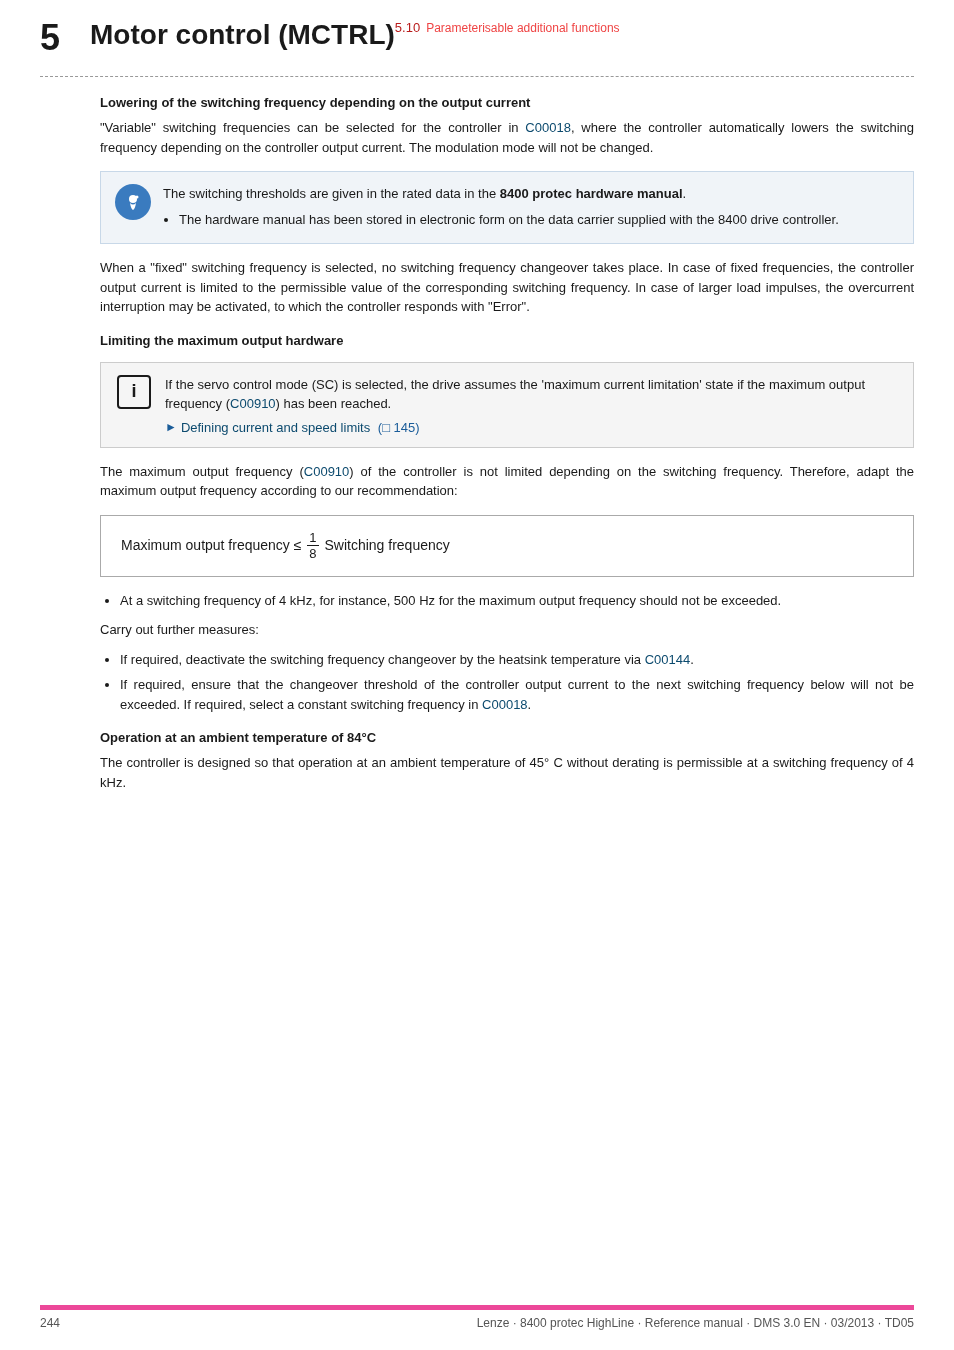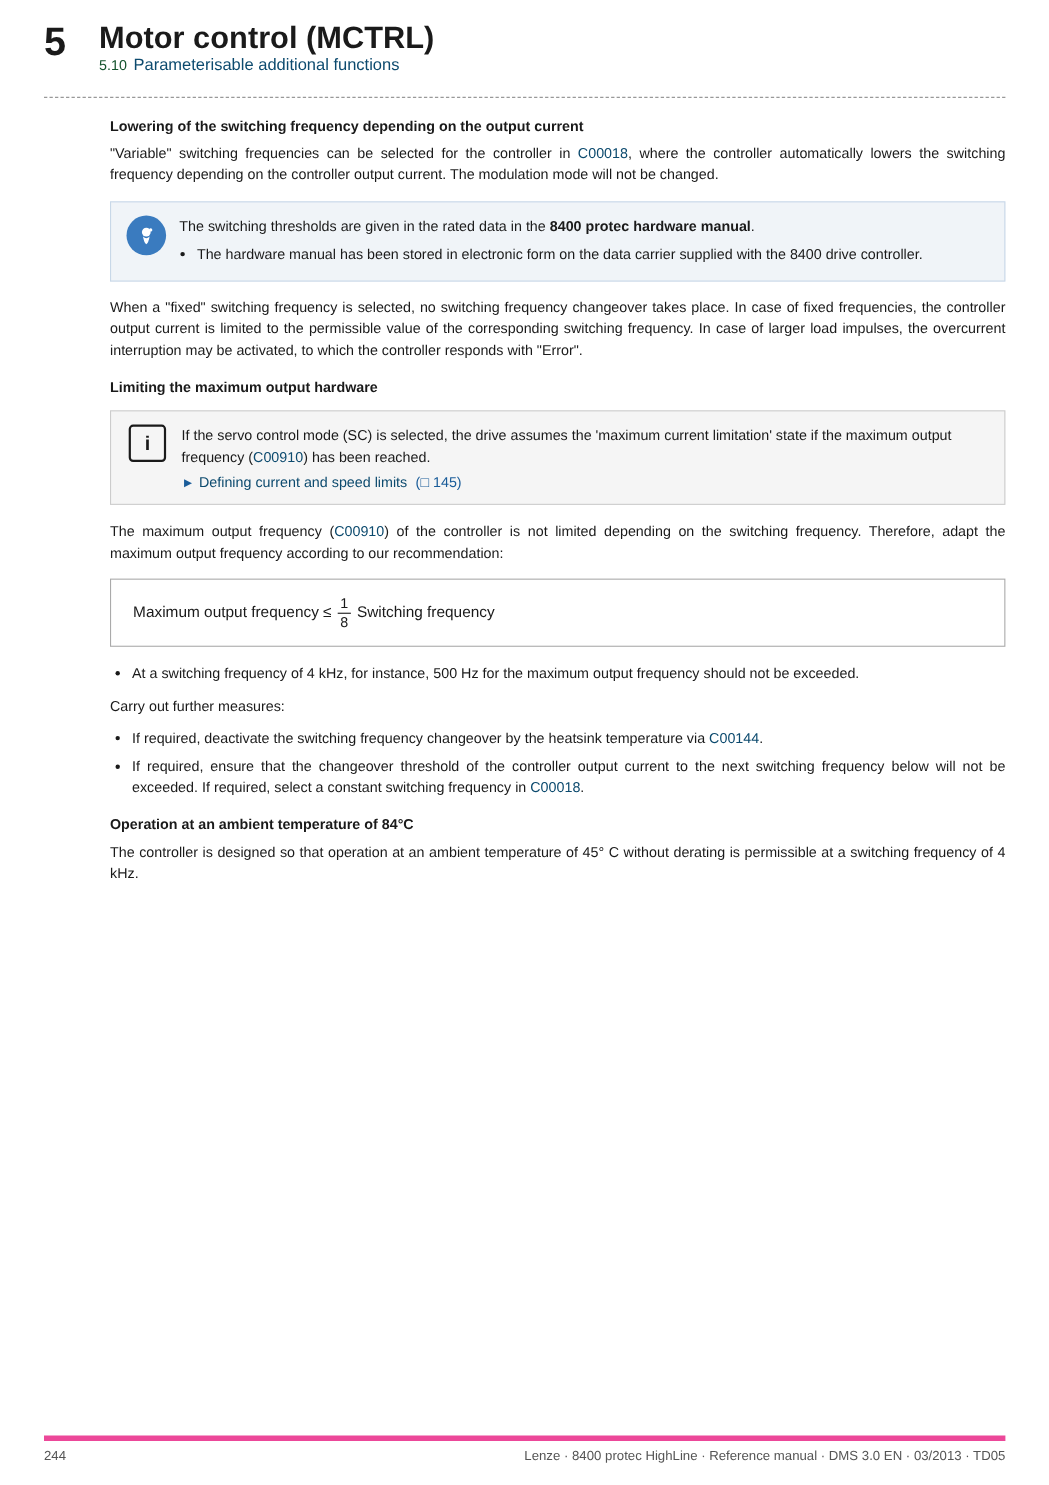--- a/index.html
+++ b/index.html
@@ -25,21 +25,21 @@
     }
     .header-number {
       font-size: 36px;
       font-weight: bold;
       color: #1a1a1a;
       margin-right: 30px;
       line-height: 1;
     }
     .header-right {
       display: flex;
-      flex-direction: column;
+      flex-direction: row;
     }
     .header-title {
       font-size: 28px;
       font-weight: bold;
       color: #1a1a1a;
       line-height: 1.1;
     }
     .separator-line {
       border: none;
       border-top: 1px dashed #999;
@@ -207,25 +207,25 @@
       padding-top: 6px;
     }
 
     .header-row {
       display: flex;
       align-items: baseline;
       gap: 6px;
     }
     .sub-num {
       font-size: 13px;
-      color: #14532d;
+      color: #b91c1c;
     }
     .sub-title {
-      font-size: 15px;
-      color: #0c4a6e;
+      font-size: 12px;
+      color: #ef4444;
     }
   </style>
 </head>
 <body>
 
 <div class="page">
 
   <div class="header">
     <div class="header-number">5</div>
     <div class="header-right">

